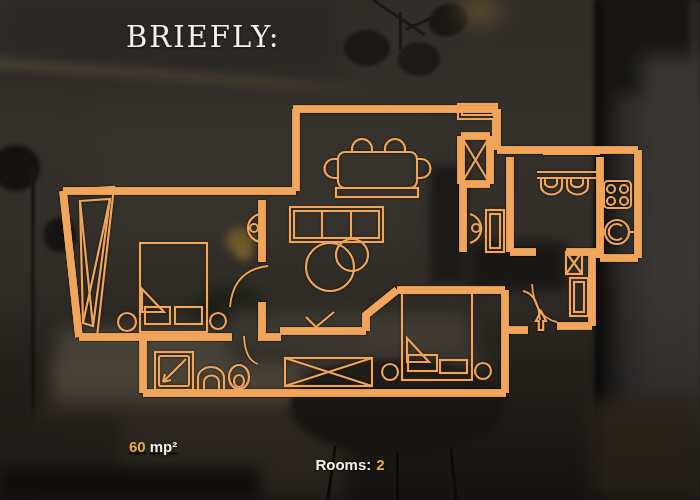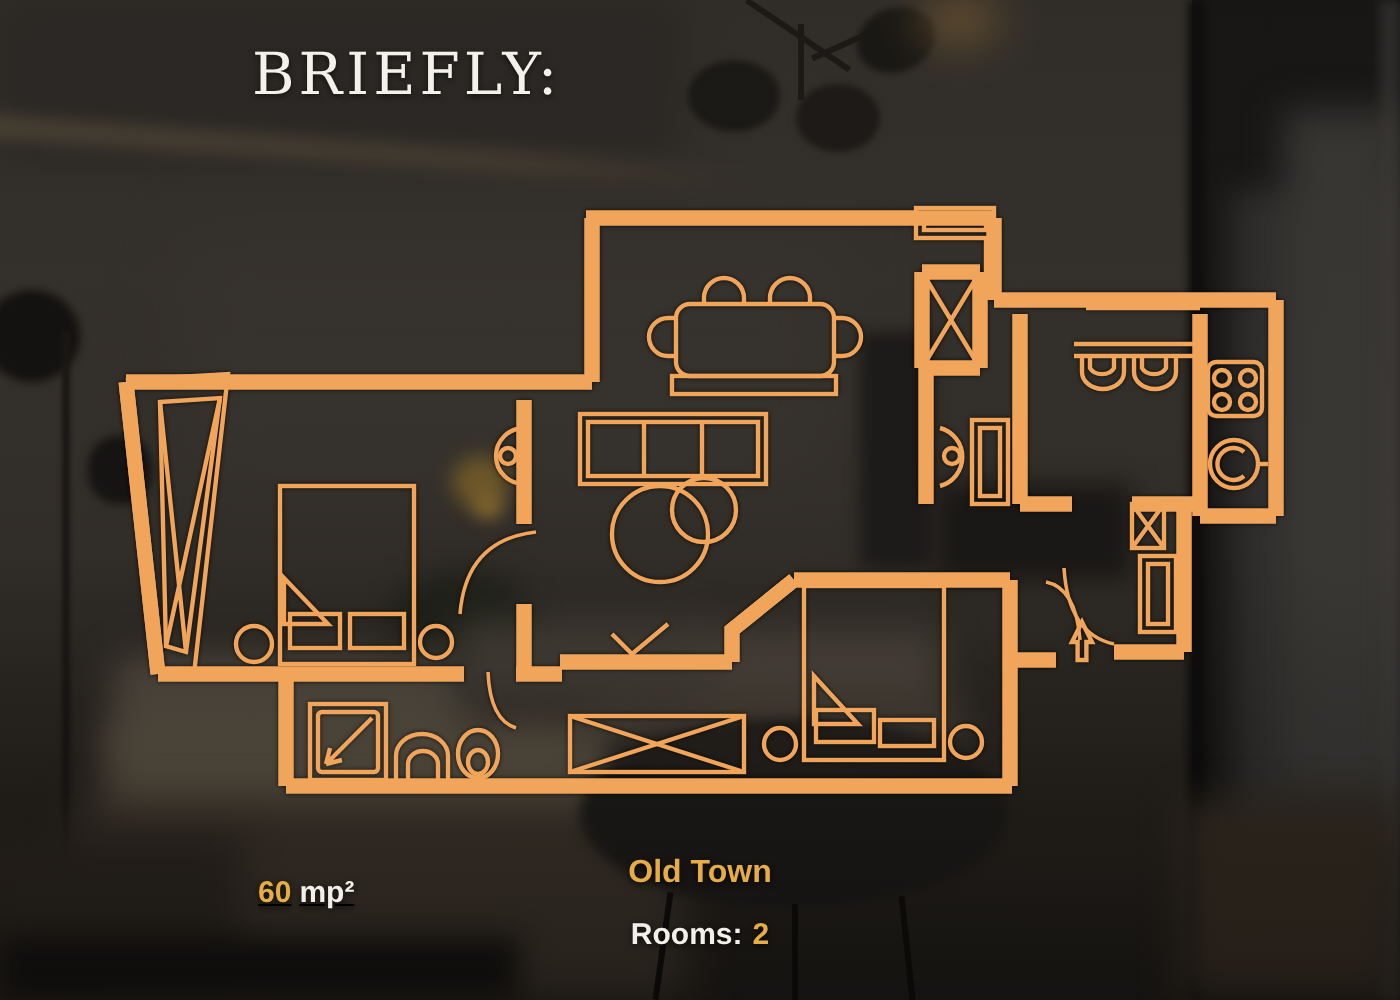--- a/index.html
+++ b/index.html
@@ -67,21 +67,21 @@
          font-size:29px;letter-spacing:2px;font-weight:400;
          text-shadow:0 1px 3px rgba(0,0,0,.6);}
   .footer{position:absolute;inset:0;font-weight:bold;font-size:15px;
           text-shadow:0 1px 3px rgba(0,0,0,.7);}
   .footer .gold{color:var(--accent-text,#E6AC45);}
   .footer .white{color:#f2efe9;}
   .area{position:absolute;left:129px;top:438px;text-decoration:underline;}
   .area .white{margin-left:4px;}
   .centercol{position:absolute;left:250px;top:428px;width:200px;text-align:center;}
   .location{font-size:16px;}
-  .rooms{margin-top:13px;}
+  .rooms{margin-top:28px;}
   .rooms .gold,.guests .gold{margin-left:5px;}
   .guests{position:absolute;left:486px;top:461px;width:120px;text-align:center;}
 </style>
 </head>
 <body>
 
 <div class="stage">
 
   <div class="photo">
     <div class="ph-base"></div>
@@ -263,20 +263,19 @@
     </g>
   </svg>
 
   <div class="title">BRIEFLY:</div>
 
   <div class="footer">
     <div class="area">
       <span class="gold">60</span><span class="white">mp²</span>
     </div>
     <div class="centercol">
-      <div class="location gold">Old Town</div>
       <div class="rooms">
         <span class="white">Rooms:</span><span class="gold">2</span>
       </div>
     </div>
   </div>
 
 </div>
 
 </body></html>

